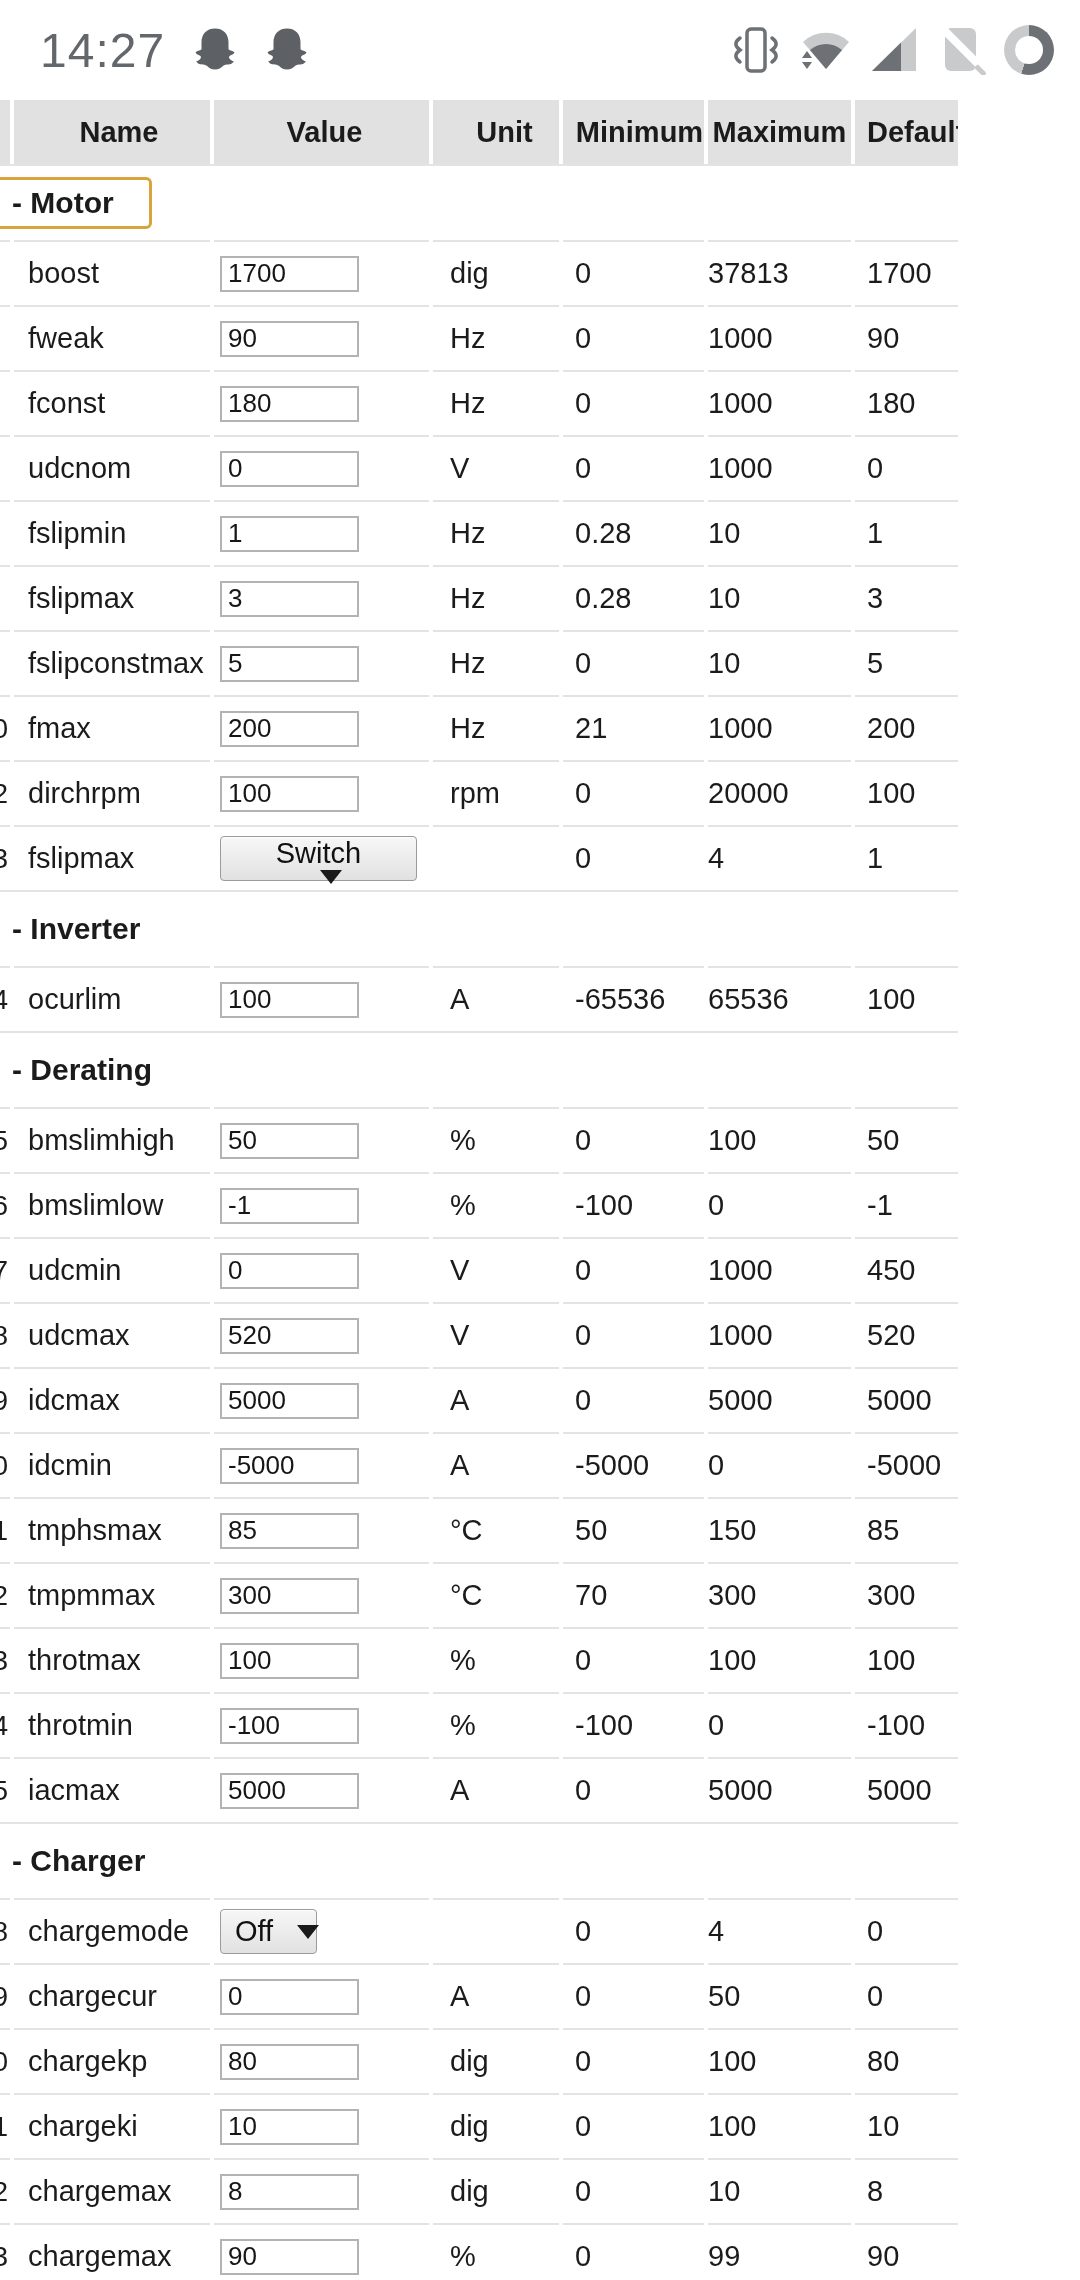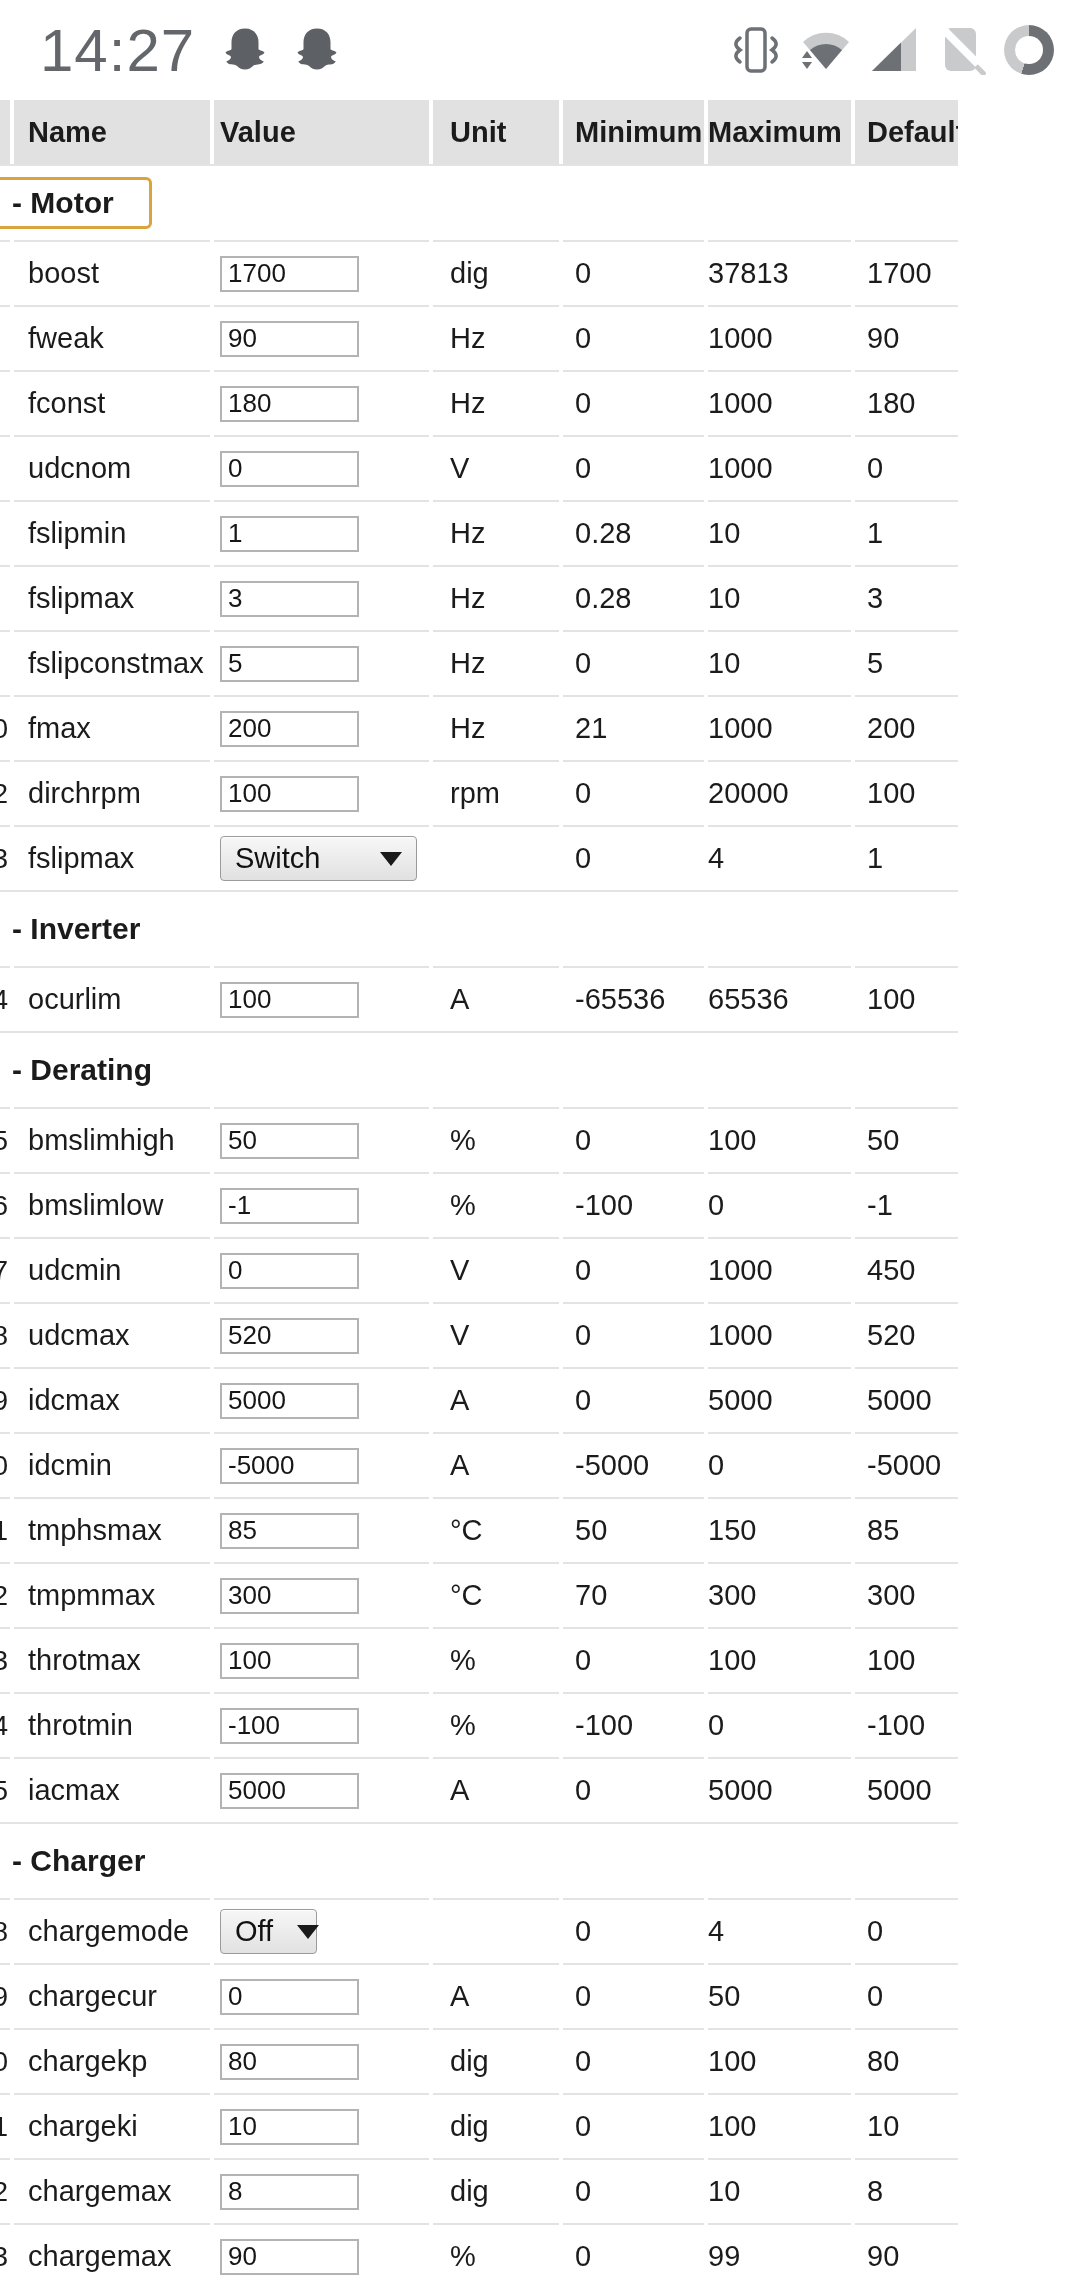--- a/index.html
+++ b/index.html
@@ -4,33 +4,33 @@
 <style>
   html,body{margin:0;padding:0;}
   body{
     width:1080px;height:2280px;overflow:hidden;background:#ffffff;
     font-family:"Liberation Sans","DejaVu Sans",sans-serif;color:#1b1b1b;
     position:relative;
   }
   
   .status-bar{height:100px;display:flex;align-items:center;box-sizing:border-box;
     padding:0 26px 0 40px;background:#ffffff;}
-  .sb-time{font-size:60px;color:#63676b;letter-spacing:1px;}
+  .sb-time{font-size:48px;color:#63676b;letter-spacing:1px;}
   .sb-notif{display:flex;align-items:center;}
   .sb-notif svg{margin-left:28px;display:block;}
   .sb-right{margin-left:auto;display:flex;align-items:center;gap:18px;}
   .sb-right svg{display:block;}
   .ring{width:50px;height:50px;border-radius:50%;position:relative;
     background:conic-gradient(#6d7175 0 55%, #c8cacc 55% 100%);}
   .ring::after{content:"";position:absolute;inset:11px;background:#fff;border-radius:50%;}
 
   
   .table-wrap{margin-left:-40px;}
   table{border-collapse:separate;border-spacing:4px 0;table-layout:fixed;width:1002px;}
-  th{background:#e1e1e1;height:64px;font-size:29px;font-weight:bold;text-align:left;
+  th{background:#e1e1e1;height:64px;font-size:29px;font-weight:bold;text-align:center;
      padding:0;white-space:nowrap;overflow:hidden;}
   td{height:63px;border-top:2px solid #e3e3e3;font-size:29px;vertical-align:middle;
      padding:0;white-space:nowrap;overflow:visible;}
   .c-idx{padding-left:13px;font-size:28px;}
   .c-name{padding-left:14px;}
   .c-value{padding-left:6px;}
   .c-unit{padding-left:17px;}
   .c-min{padding-left:12px;}
   .c-max{}
   .c-def{padding-left:12px;}
@@ -209,21 +209,21 @@
             <input class="val-input" type="text" value="100" style="">
           </td>
           <td class="c-unit">rpm</td>
           <td class="c-min">0</td>
           <td class="c-max">20000</td>
           <td class="c-def">100</td>
         </tr>
         <tr>
           <td class="c-idx">13</td>
           <td class="c-name">fslipmax</td>
-          <td class="c-value"><div class="select-box" style="width: 197px;">
+          <td class="c-value"><div class="select-box" style="width: 197px; flex-direction: column;">
               <span class="select-value">Switch</span>
               <span class="caret"></span>
             </div></td>
           <td class="c-unit"></td>
           <td class="c-min">0</td>
           <td class="c-max">4</td>
           <td class="c-def">1</td>
         </tr>
         <tr>
           <td class="section-cell" colspan="7"><span class="section-label">- Inverter</span></td>

